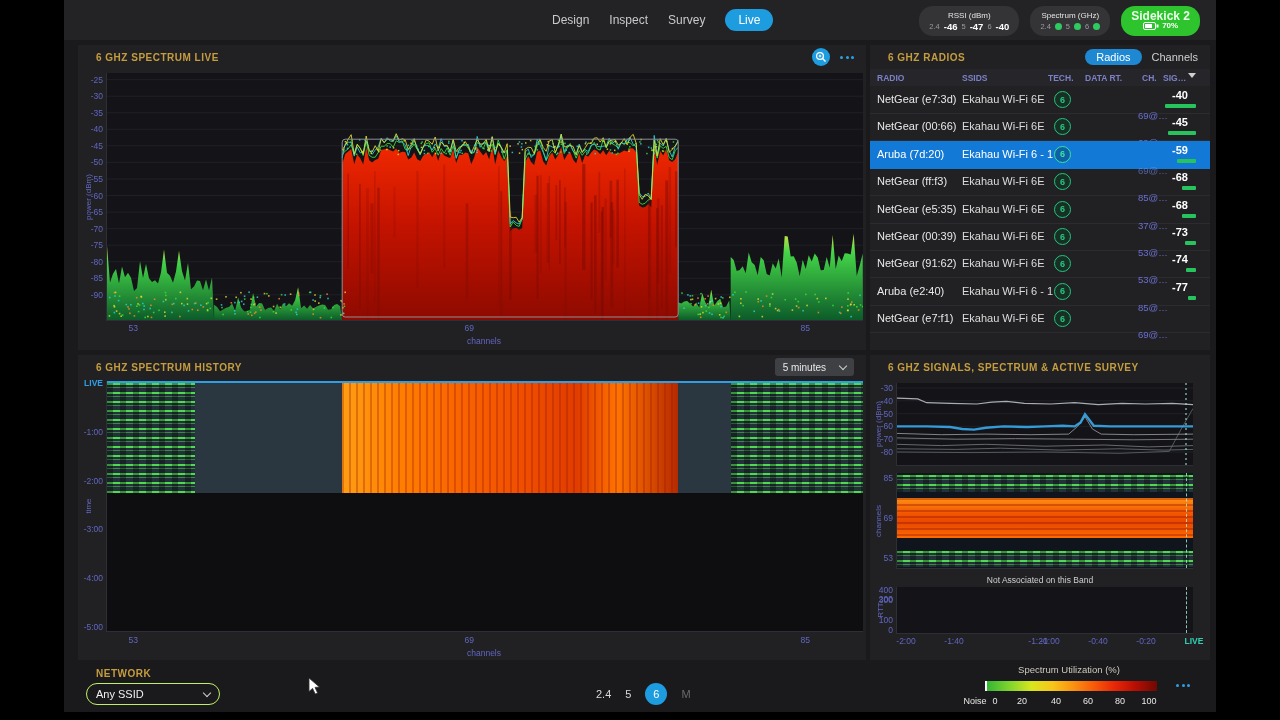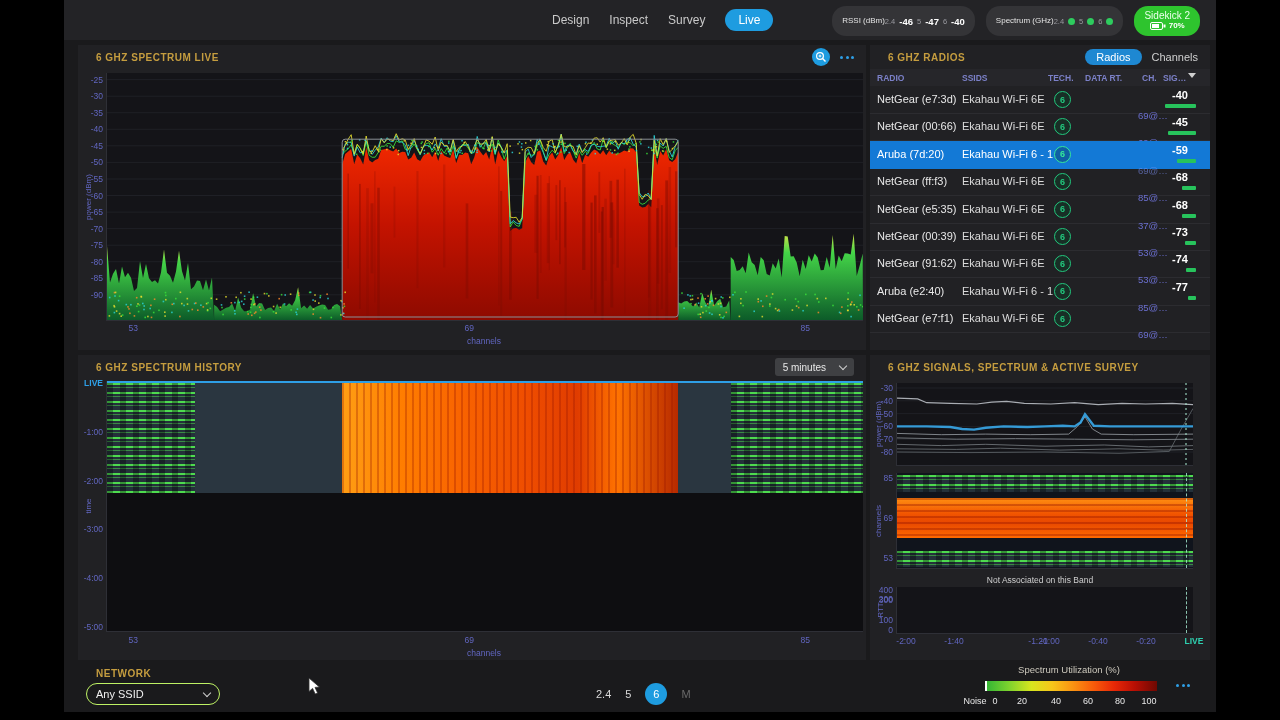--- a/index.html
+++ b/index.html
@@ -4,28 +4,28 @@
 <style>
   html,body{margin:0;padding:0;background:#000;width:1280px;height:720px;overflow:hidden;
     font-family:"Liberation Sans",sans-serif;-webkit-font-smoothing:antialiased;}
   .app{position:absolute;left:64px;top:0;width:1152px;height:712px;background:#1a1a1c;}
   
   .topbar{position:absolute;left:0;top:0;width:1152px;height:40px;background:#232326;}
   .tabs{position:absolute;left:488px;top:0;height:40px;display:flex;align-items:center;gap:20px;}
   .tab{font-size:12px;color:#c9c9c9;cursor:default;}
   .tab.active{background:#1e9ce0;color:#fff;border-radius:13px;padding:4px 13px;font-size:12px;}
   .status{position:absolute;right:16px;top:6px;display:flex;gap:11px;align-items:center;}
-  .chip{height:28px;border-radius:14px;background:#343437;padding:1px 10px;display:flex;flex-direction:row;justify-content:center;align-items:center;min-width:60px;}
+  .chip{height:28px;border-radius:14px;background:#343437;padding:1px 10px;display:flex;flex-direction:column;justify-content:center;align-items:center;min-width:60px;}
   .chip-title{font-size:8px;color:#e3e3e3;line-height:10px;}
   .chip-vals{display:flex;gap:4px;align-items:center;line-height:11px;}
   .band-k{color:#9a9aa0;font-size:7.5px;}
   .band-v{color:#fff;font-weight:bold;font-size:9.5px;}
   .gdot{width:7px;height:7px;border-radius:50%;background:#2ecc5e;display:inline-block;}
   .sidekick{height:28px;border-radius:14px;background:#2ec42e;padding:1px 10px;display:flex;flex-direction:column;justify-content:center;align-items:center;}
-  .sk-name{font-size:10px;font-weight:normal;color:#eaffea;line-height:10px;}
+  .sk-name{font-size:12px;font-weight:bold;color:#eaffea;line-height:10px;}
   .sk-batt{display:flex;align-items:center;gap:3px;font-size:8px;color:#fff;font-weight:bold;line-height:10px;}
   
   .panel{position:absolute;background:#212124;}
   #p-live{left:14px;top:45px;width:788px;height:305px;}
   #p-history{left:14px;top:355px;width:788px;height:305px;}
   #p-radios{left:806px;top:45px;width:340px;height:305px;}
   #p-signals{left:806px;top:355px;width:340px;height:305px;}
   .phead{position:absolute;left:0;top:0;right:0;height:24px;display:flex;align-items:center;padding:0 12px 0 18px;}
   .ptitle{font-size:10px;font-weight:bold;letter-spacing:.5px;color:#c59d3f;white-space:nowrap;}
   .spacer{flex:1;}

